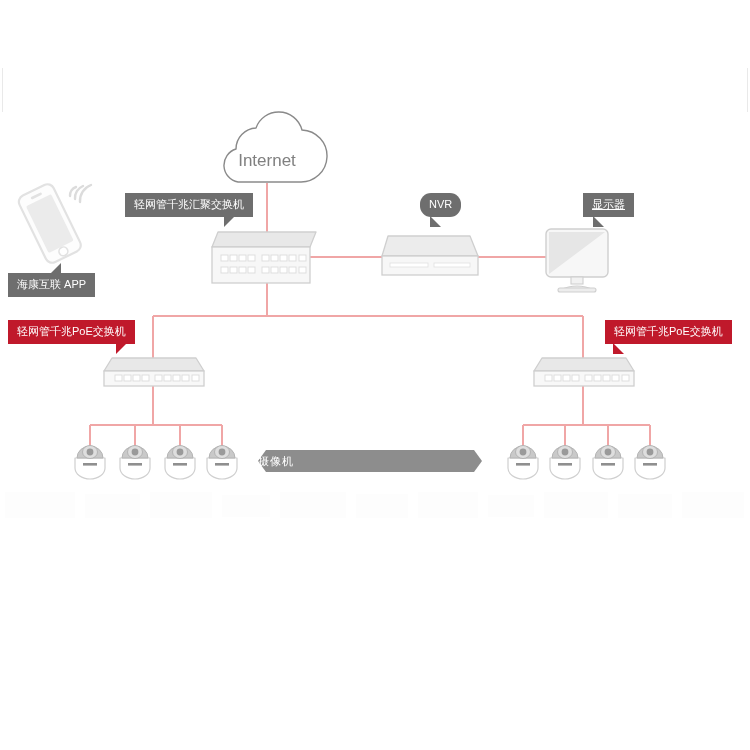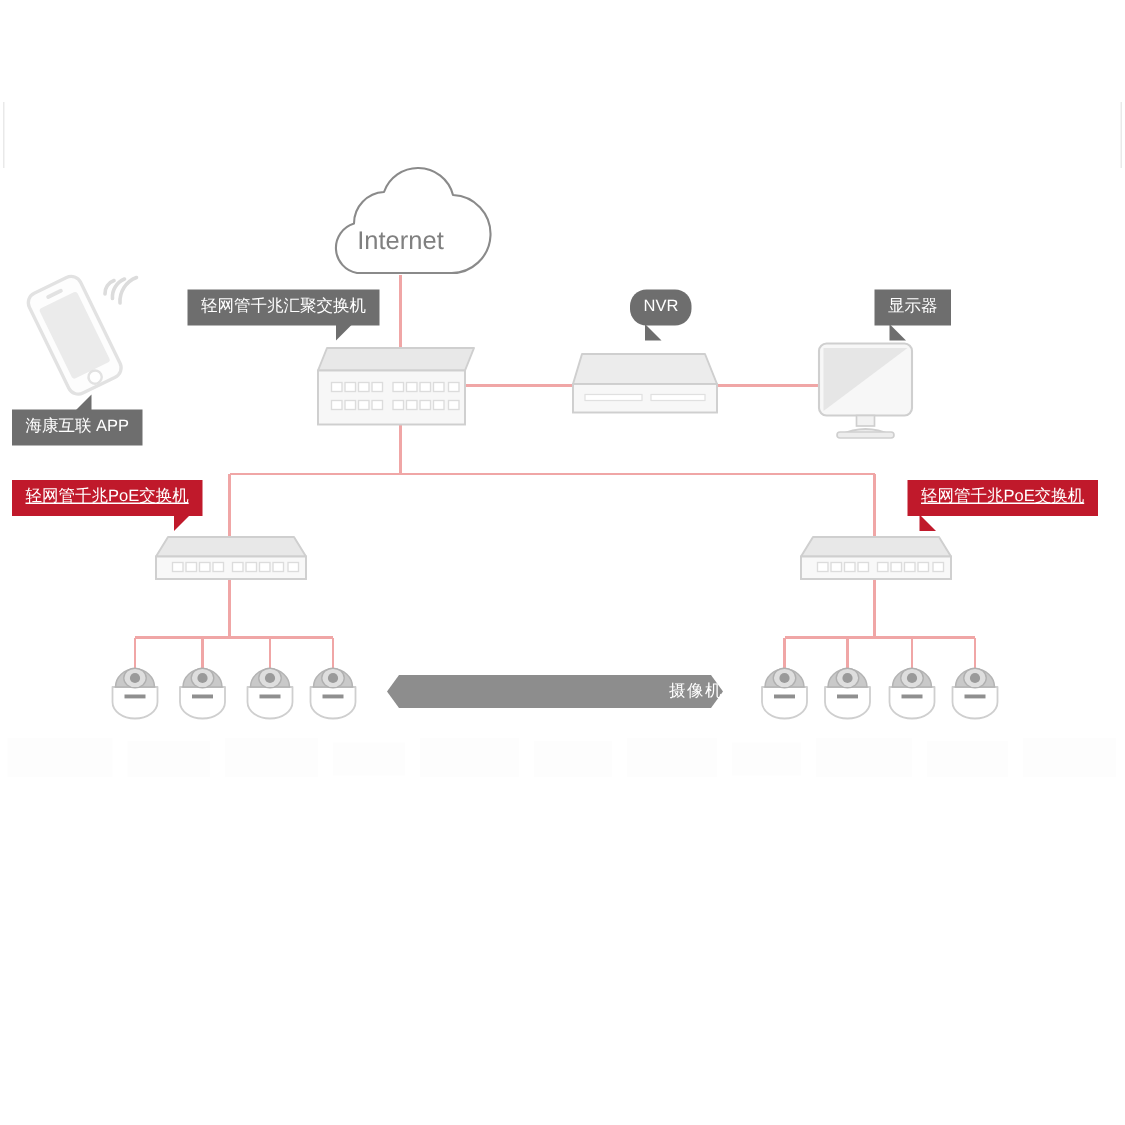--- a/index.html
+++ b/index.html
@@ -56,21 +56,21 @@
     padding: 6px 9px 7px 9px;
     box-sizing: border-box;
     text-align: right;
   }
   .callout .tail {
     position: absolute;
     width: 0; height: 0;
     border-style: solid;
   }
   .callout.gray { background: #6e6e6e; }
-  .callout.red  { background: #c0192b; text-decoration: underline; }
+  .callout.red  { background: #c0192b; }
 
   
   .tail.dl {
     bottom: -10px;
     border-width: 11px 0 0 11px;
     border-color: transparent transparent transparent #6e6e6e;
   }
   .callout.red .tail.dl {
     border-color: transparent transparent transparent #c0192b;
   }
@@ -112,21 +112,21 @@
   #banner .cap.r {
     left: 216px;
     border-width: 11px 0 11px 8px;
     border-color: transparent transparent transparent #8d8d8d;
   }
   #banner .txt {
     position: absolute;
     left: 0; top: 0;
     width: 224px; height: 22px;
     line-height: 22px;
-    text-align: right;
+    text-align: left;
     color: #ffffff;
     font-size: 11px;
     letter-spacing: 1px;
   }
 
   .cloud-text {
     font-family: "Liberation Sans", sans-serif;
     font-size: 17px;
     fill: #808080;
   }
@@ -354,21 +354,21 @@
     <span class="tail dl" style="left:42px; bottom:auto; top:-10px;
                  border-width:0 0 11px 11px;
                  border-color:transparent transparent #6e6e6e transparent;"></span>
   </div>
 
   <div class="callout gray" style="left:420px; top:193px;border-radius:11px;">
     <span>NVR</span>
     <span class="tail dl" style="left:10px;"></span>
   </div>
 
-  <div class="callout gray" style="left:583px; top:193px;">
+  <div class="callout gray" style="left:583px; top:193px;text-decoration:underline;">
     <span>显示器</span>
     <span class="tail dl" style="left:10px;"></span>
   </div>
 
   <div class="callout red" style="left:8px; top:320px;">
     <span>轻网管千兆PoE交换机</span>
     <span class="tail dr" style="right:8px;"></span>
   </div>
 
   <div class="callout red" style="left:605px; top:320px;">

